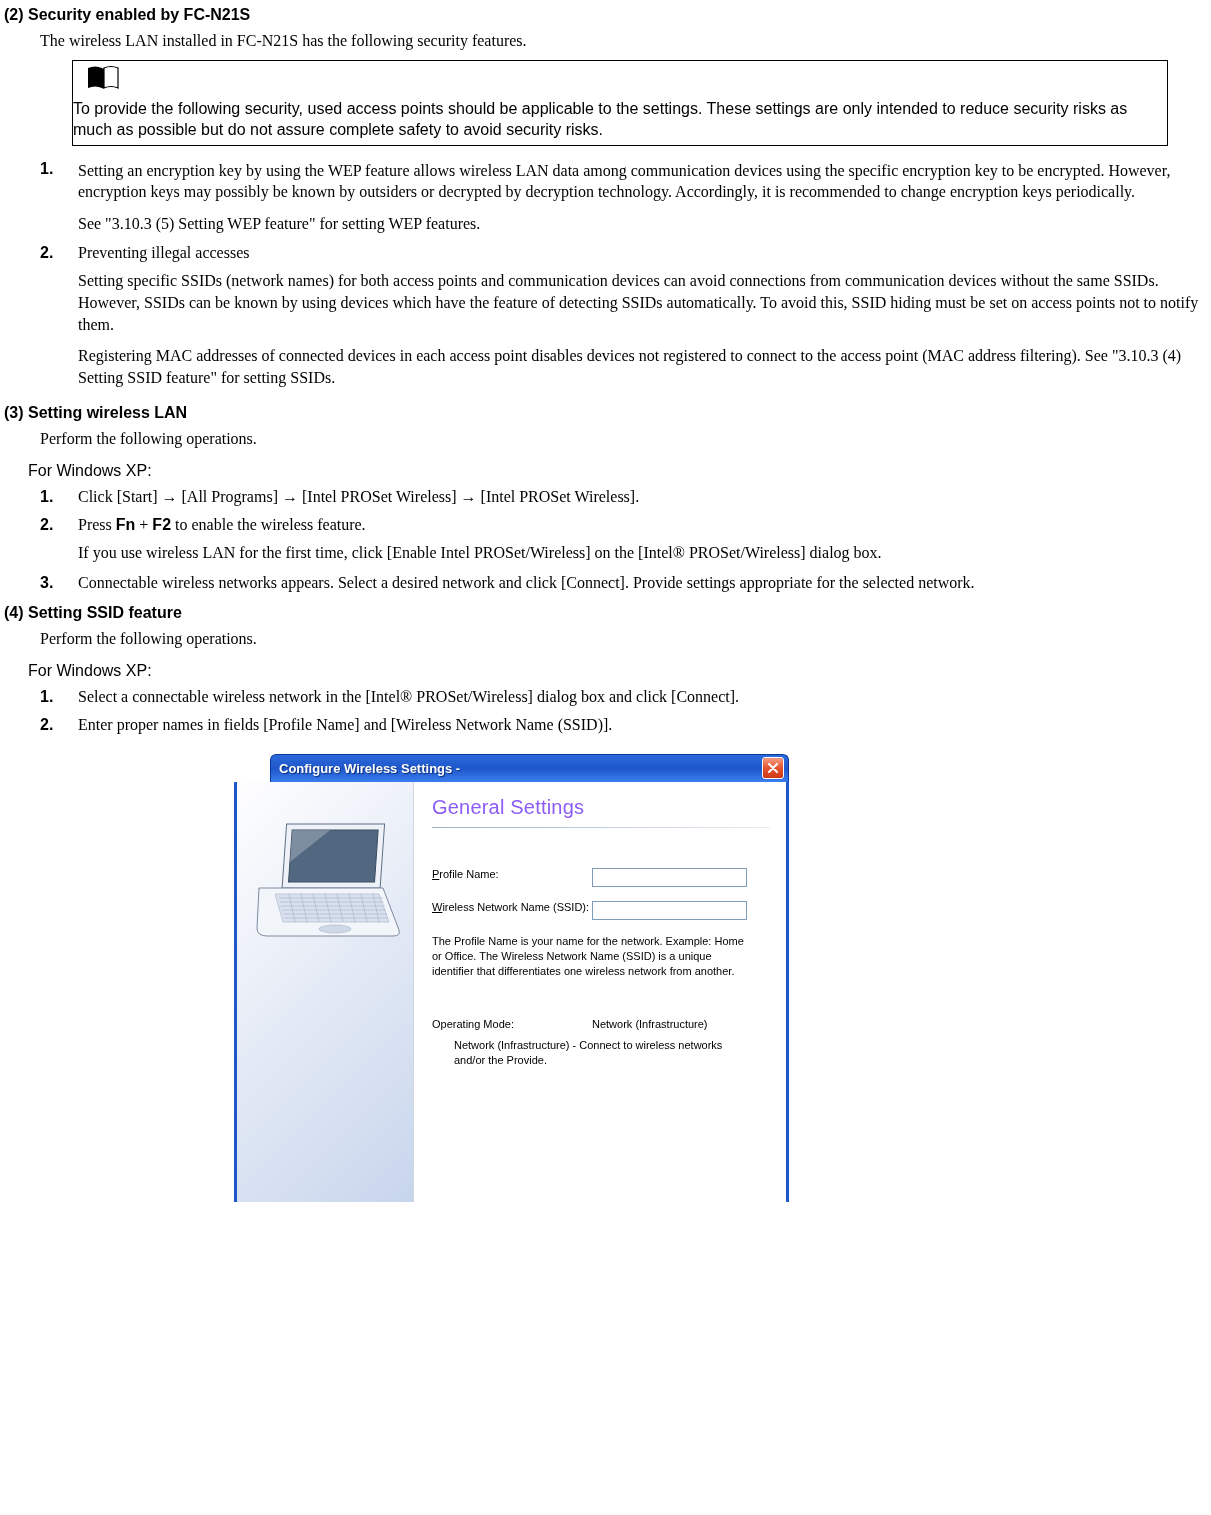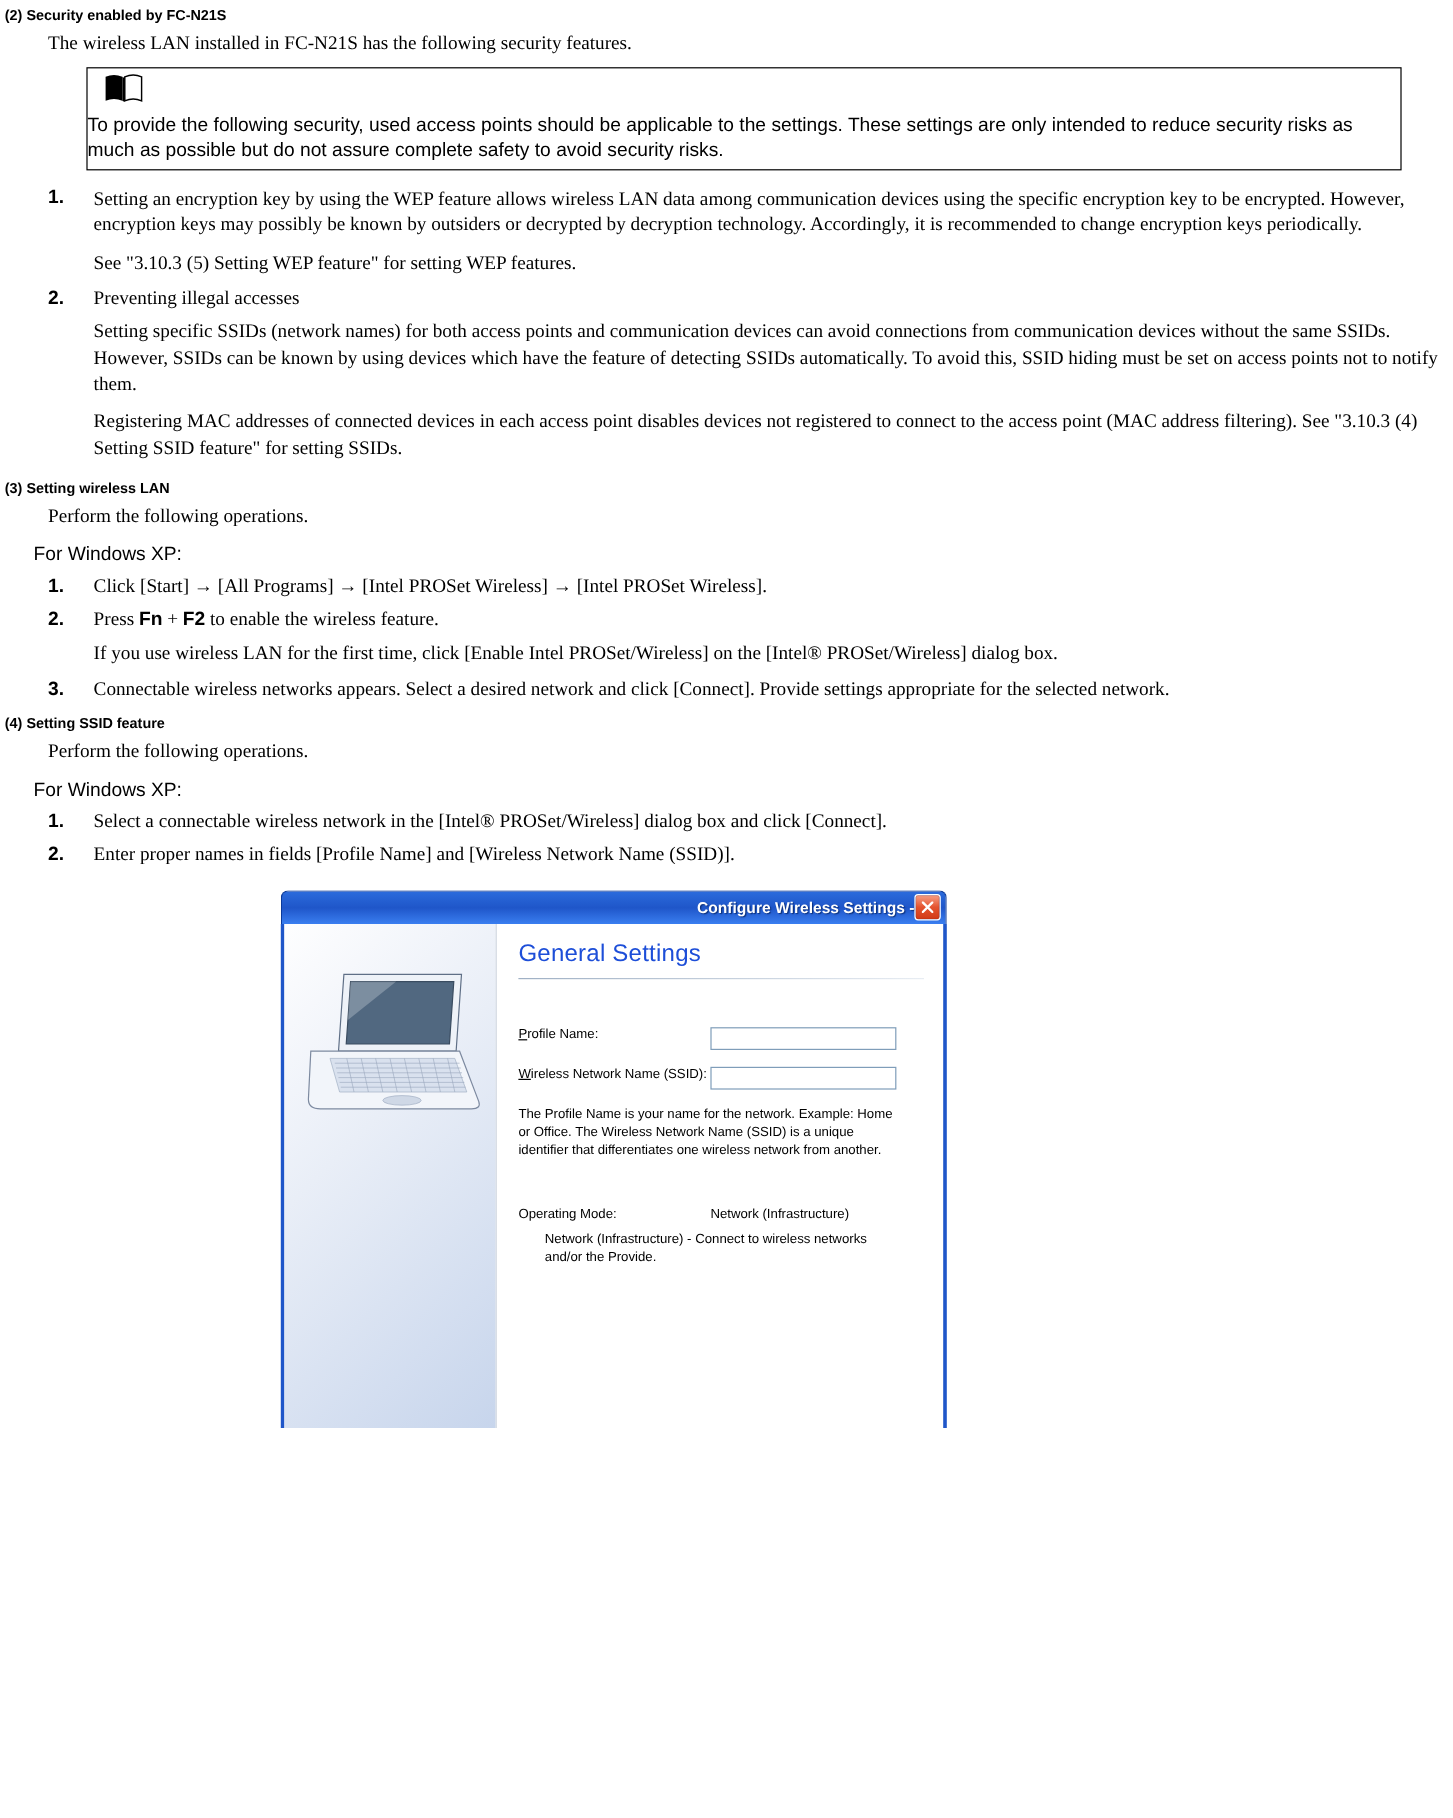--- a/index.html
+++ b/index.html
@@ -9,21 +9,21 @@
     margin: 0;
     padding: 4px 10px 10px 4px;
     width: 1197px;
     background: #fff;
   }
   .sans { font-family: Arial, Helvetica, sans-serif; }
 
   .h-section {
     font-family: Arial, Helvetica, sans-serif;
     font-weight: bold;
-    font-size: 12px;
+    font-size: 16px;
     margin: 2px 0 8px 0;
   }
   .intro-line {
     margin: 6px 0 10px 36px;
   }
 
   .note-box {
     border: 1.5px solid #000;
     margin: 0 0 14px 68px;
     width: 1094px;
@@ -84,23 +84,24 @@
     width: 555px;
   }
   .titlebar {
     height: 28px;
     background: linear-gradient(to bottom, #2b6bdc 0%, #1f56c9 50%, #3a7ef0 100%);
     border: 1px solid #0b3a9a;
     border-bottom: none;
     border-radius: 6px 6px 0 0;
     display: flex;
     align-items: center;
-    justify-content: flex-end;
-    padding: 0 4px 0 24px;
+    justify-content: space-between;
+    padding: 0 4px 0 8px;
     box-sizing: border-box;
+    margin-left: 36px;
   }
   .titlebar-title {
     font-family: "Trebuchet MS", Tahoma, Arial, sans-serif;
     font-weight: bold;
     font-size: 13px;
     color: #fff;
     text-shadow: 1px 1px 1px #0a2e78;
   }
   .close-btn {
     width: 20px;
@@ -139,21 +140,21 @@
   }
   .right-panel {
     flex: 1;
     padding: 14px 16px 0 18px;
     font-family: Tahoma, Arial, sans-serif;
     font-size: 11px;
   }
   .gs-title {
     font-family: Tahoma, Arial, sans-serif;
     font-size: 20px;
-    color: #1d4ed8;
+    color: #8b5cf6;
     margin: 0 0 8px 0;
     font-weight: normal;
     letter-spacing: 0.2px;
   }
   .gs-divider {
     height: 1px;
     background: linear-gradient(to right, #9fb0c4, #e8edf3);
     margin-bottom: 40px;
   }
   .form-row {

